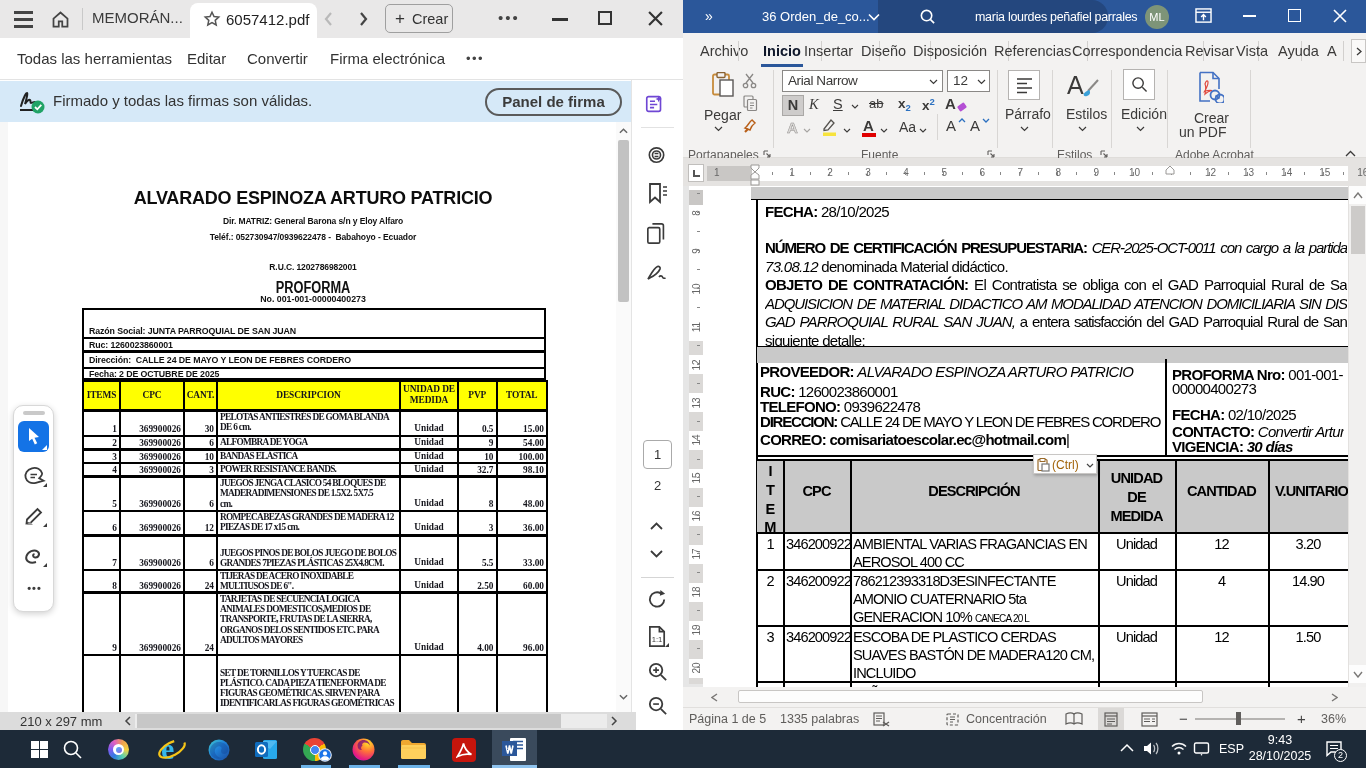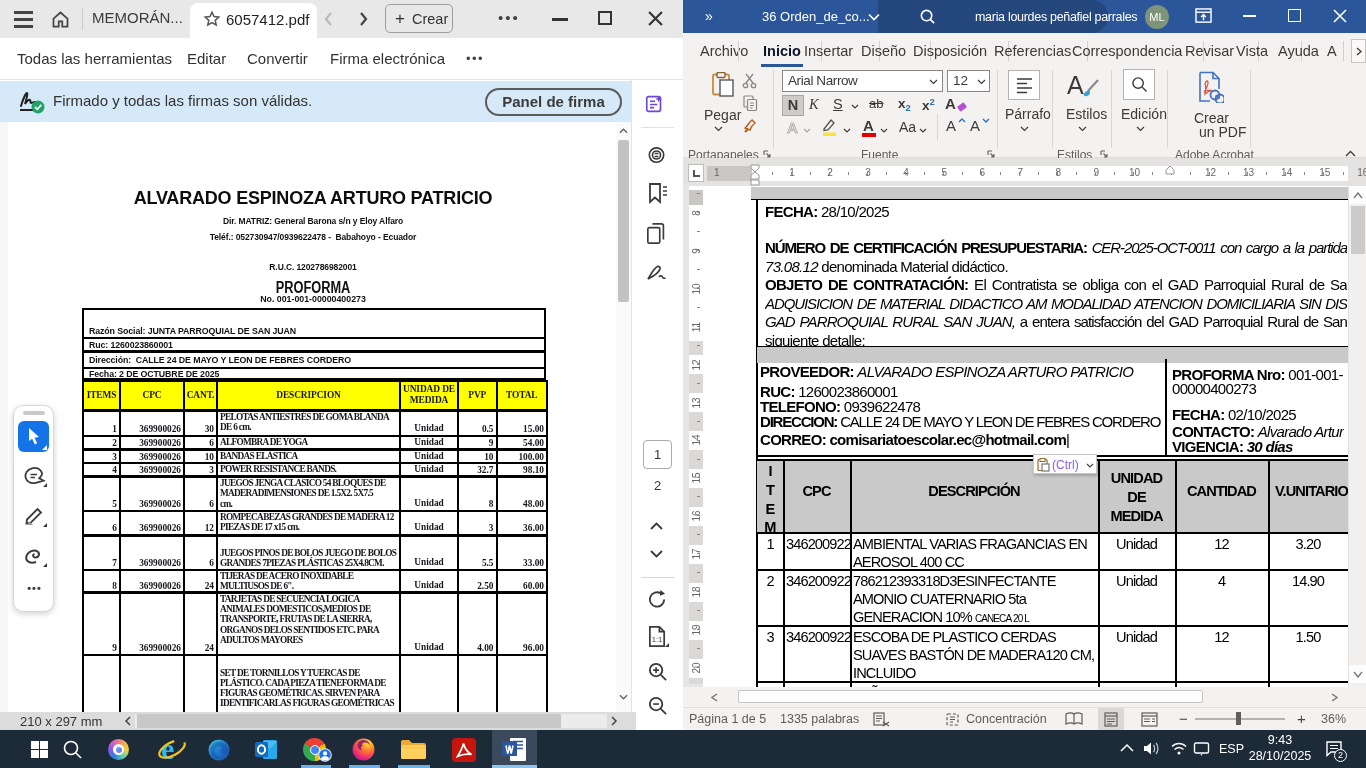--- a/index.html
+++ b/index.html
@@ -535,21 +535,21 @@
 
   <svg class="ab" style="left:513px;top:1px" width="28" height="32" viewBox="0 0 28 32" fill="none" stroke="#4472c4" stroke-width="1.6">
         <path d="M4 1.5 L17 1.5 L23 7.5 L23 18 M4 1.5 L4 30 L14 30"></path>
         <path d="M17 1.5 L17 7.5 L23 7.5"></path>
         <path d="M9 13 C10 9 12 9 12 11.5 C12 14 10 18 8.5 20.5 C11 19.5 14 19 16 19.5 C13 20 10.5 21.5 9 23 C9.5 20 10.5 16 9 13 Z" stroke="#e04a3f" stroke-width="1.2"></path>
         <circle cx="19" cy="24" r="4.5" stroke-width="1.8"></circle>
         <circle cx="24" cy="28" r="4.5" stroke-width="1.8"></circle>
         <path d="M19.5 24.5 L23.5 27.5" stroke-width="1.8"></path>
       </svg>
   <div class="ab" style="left:511px;top:40px;font-size:14px">Crear</div>
-  <div class="ab" style="left:516px;top:54px;font-size:14px">un PDF</div>
+  <div class="ab" style="left:496px;top:54px;font-size:14px">un PDF</div>
   <div class="ab" style="left:492px;top:78px;font-size:12px;color:#605e5c">Adobe Acrobat</div>
   <div class="ab" style="left:567px;top:0px;width:1px;height:78px;background:#d8d6d4"></div>
   <svg class="ab" style="left:662px;top:80px" width="11" height="7" viewBox="0 0 11 7" fill="none" stroke="#3b3a39" stroke-width="1.3">
         <path d="M1 6 L5.5 1.5 L10 6"></path>
       </svg>
 </div>
 <div class="ab" style="left:0;top:158px;width:683px;height:28px;background:#e5e3e1">
   <div class="ab" style="left:5px;top:6px;width:16px;height:18px;background:#fff;border:1px solid #c0bebc">
         <div style="margin:5px 0 0 4px;width:7px;height:7px;border-left:2px solid #555;border-bottom:2px solid #555"></div>
       </div>
@@ -684,30 +684,30 @@
   <div class="ab" style="left:482px;top:173px;width:1.5px;height:97px;background:#000"></div>
   <div class="ab" style="left:74px;top:269px;width:591px;height:1.5px;background:#000"></div>
   <div class="wl b" style="left:77px;top:177px;width:400px">PROVEEDOR: <span class="i" style="font-weight:normal">ALVARADO ESPINOZA ARTURO PATRICIO</span></div>
   <div class="wl b" style="left:77px;top:197px;width:400px">RUC: <span style="font-weight:normal">1260023860001</span></div>
   <div class="wl b" style="left:77px;top:212px;width:400px">TELEFONO: <span style="font-weight:normal">0939622478</span></div>
   <div class="wl b" style="left:77px;top:227px;width:402px;letter-spacing:-1.2px">DIRECCION: <span style="font-weight:normal">CALLE 24 DE MAYO Y LEON DE FEBRES CORDERO</span></div>
   <div class="wl b" style="left:77px;top:245px;width:400px">CORREO: comisariatoescolar.ec@hotmail.com<span style="font-weight:normal">|</span></div>
   <div class="wl b" style="left:489px;top:180px;width:172px">PROFORMA Nro: <span style="font-weight:normal">001-001-</span></div>
   <div class="wl" style="left:489px;top:194px;width:172px">00000400273</div>
   <div class="wl b" style="left:489px;top:220px;width:172px">FECHA: <span style="font-weight:normal">02/10/2025</span></div>
-  <div class="wl b" style="left:489px;top:237px;width:172px">CONTACTO: <span class="i" style="font-weight:normal">Alvarado Artur</span></div>
+  <div class="wl b" style="left:489px;top:237px;width:172px">CONTACTO: <span class="i" style="font-weight:normal">Convertir Artur</span></div>
   <div class="wl b" style="left:489px;top:252px;width:172px">VIGENCIA: <span class="i" style="font-weight:bold">30 días</span></div>
 
   <div class="ab" style="left:350px;top:268px;width:64px;height:20px;background:#fdfdfd;border:1px solid #c8c6c4;box-shadow:1px 1.5px 3px rgba(0,0,0,.25);z-index:6">
     <svg class="ab" style="left:3px;top:3px" width="13" height="14" viewBox="0 0 13 14">
           <rect x="1" y="1.5" width="9" height="11" rx="1" fill="none" stroke="#9a6a2a" stroke-width="1.2"></rect>
           <rect x="3" y="0.5" width="5" height="3" fill="#fdfdfd" stroke="#9a6a2a" stroke-width="1"></rect>
           <rect x="5" y="6" width="7" height="7" fill="#fff" stroke="#777" stroke-width="1.2"></rect>
         </svg>
-    <div class="ab" style="left:18px;top:3px;font-size:12px;color:#8b5cf6">(Ctrl)</div>
+    <div class="ab" style="left:18px;top:3px;font-size:12px;color:#a16207">(Ctrl)</div>
     <svg class="ab" style="left:52px;top:8px" width="8" height="5" viewBox="0 0 8 5" fill="none" stroke="#444" stroke-width="1.2">
           <path d="M1 1 L4 4 L7 1"></path>
         </svg>
   </div>
 
   <div class="ab" style="left:74px;top:273px;width:591px;height:73px;background:#c9c9c9"></div>
   <div class="ab" style="left:74px;top:273px;width:591px;height:1.5px;background:#000"></div>
   <div class="ab" style="left:74px;top:346px;width:591px;height:1.5px;background:#000"></div>
   <div class="ab" style="left:74px;top:383px;width:591px;height:1.5px;background:#000"></div>
   <div class="ab" style="left:74px;top:439px;width:591px;height:1.5px;background:#000"></div>

